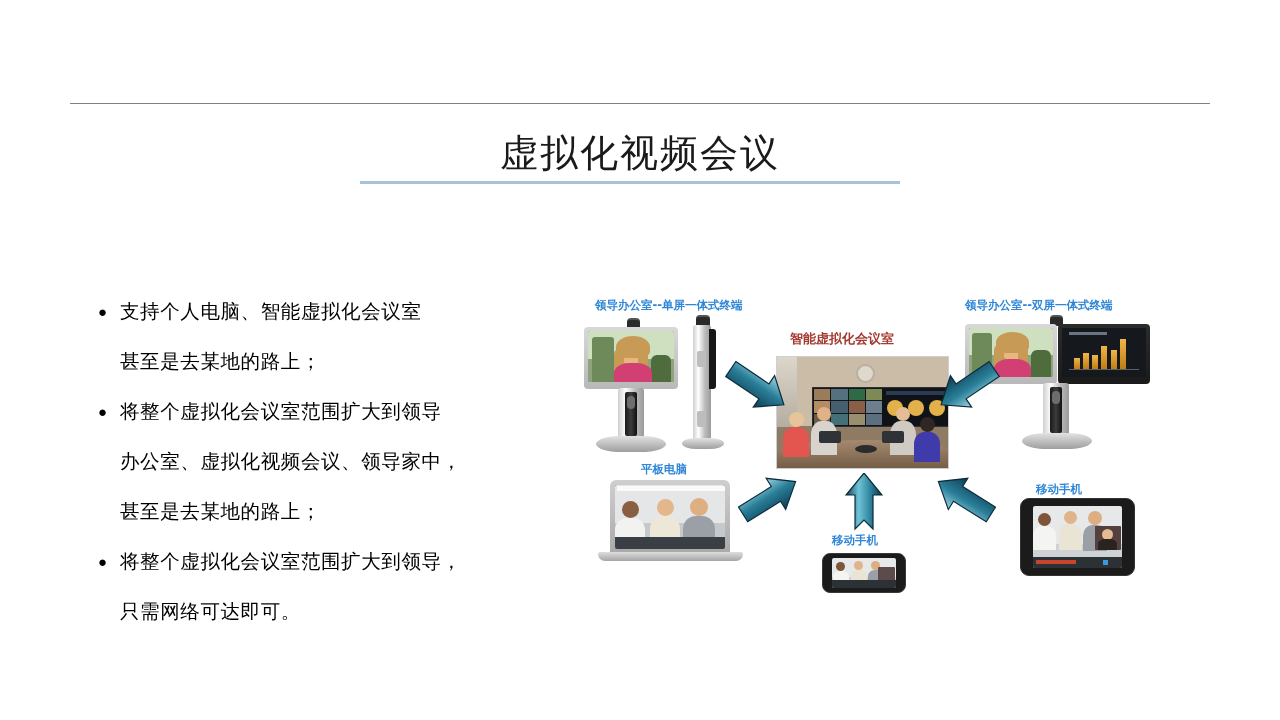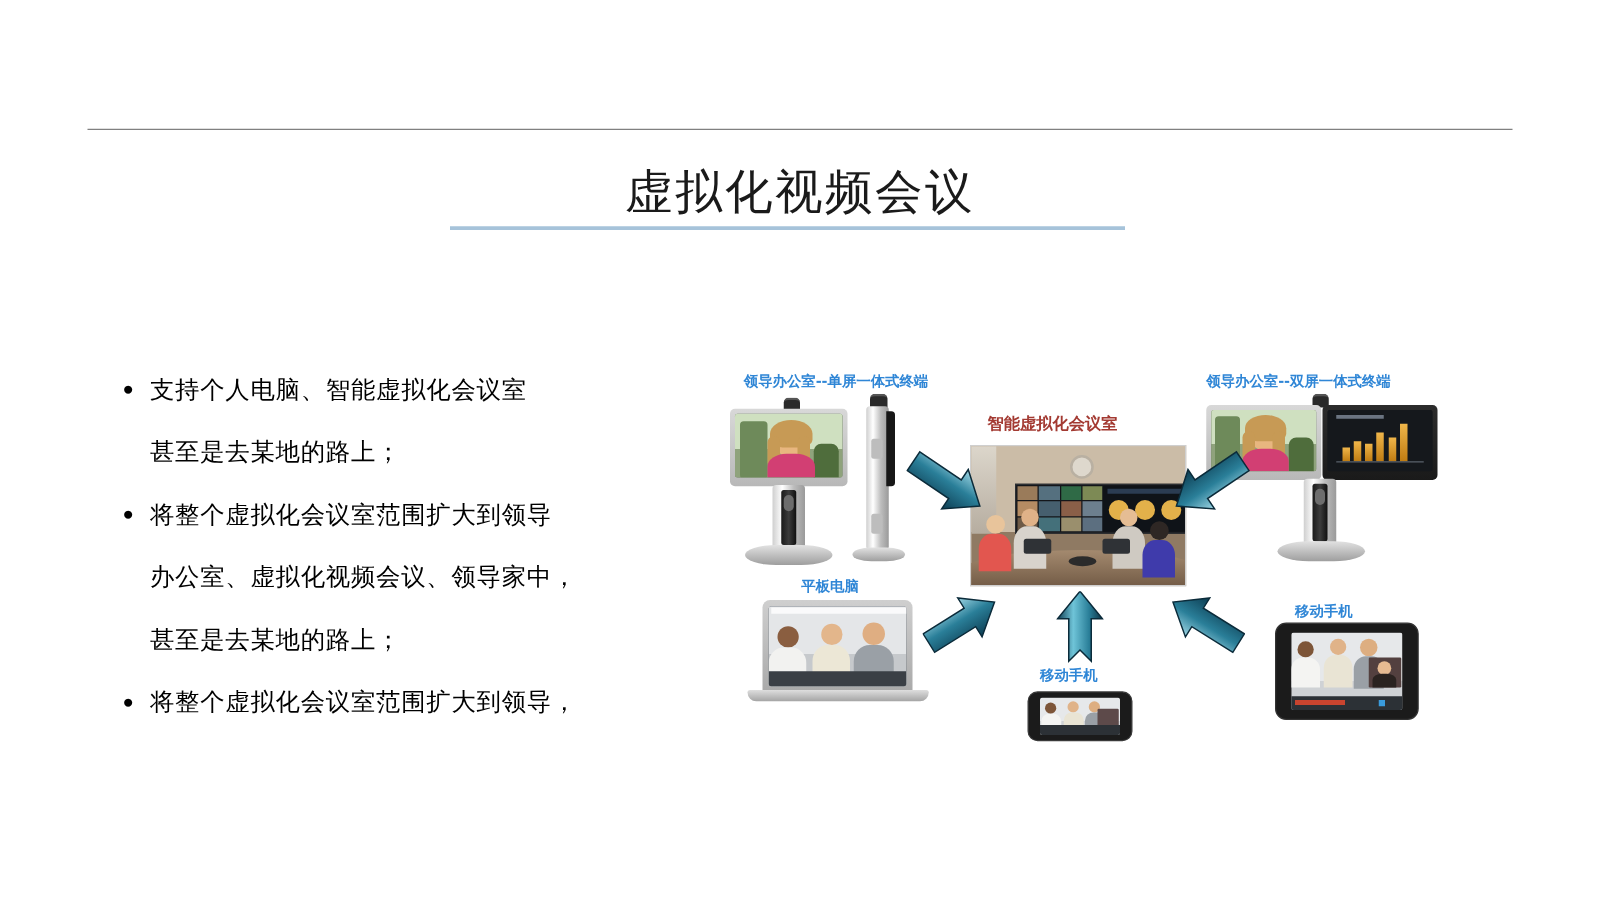--- a/index.html
+++ b/index.html
@@ -238,20 +238,21 @@
     <div class="bullet-dot">●</div>
     <div class="bullet-text">将整个虚拟化会议室范围扩大到领导</div>
   </div>
   <div class="bullet-cont">办公室、虚拟化视频会议、领导家中，</div>
   <div class="bullet-cont">甚至是去某地的路上；</div>
 
   <div class="bullet-row">
     <div class="bullet-dot">●</div>
     <div class="bullet-text">将整个虚拟化会议室范围扩大到领导，</div>
   </div>
+  <div class="bullet-cont">只需网络可达即可。</div>
 
 </div>
 
 <div class="diagram">
 
   <div class="dlabel" style="left:35px; top:13px;">领导办公室--单屏一体式终端</div>
   <div class="dlabel" style="left:405px; top:13px;">领导办公室--双屏一体式终端</div>
   <div class="dlabel red" style="left:230px; top:45px;">智能虚拟化会议室</div>
   <div class="dlabel" style="left:81px; top:177px;">平板电脑</div>
   <div class="dlabel" style="left:272px; top:248px;">移动手机</div>

